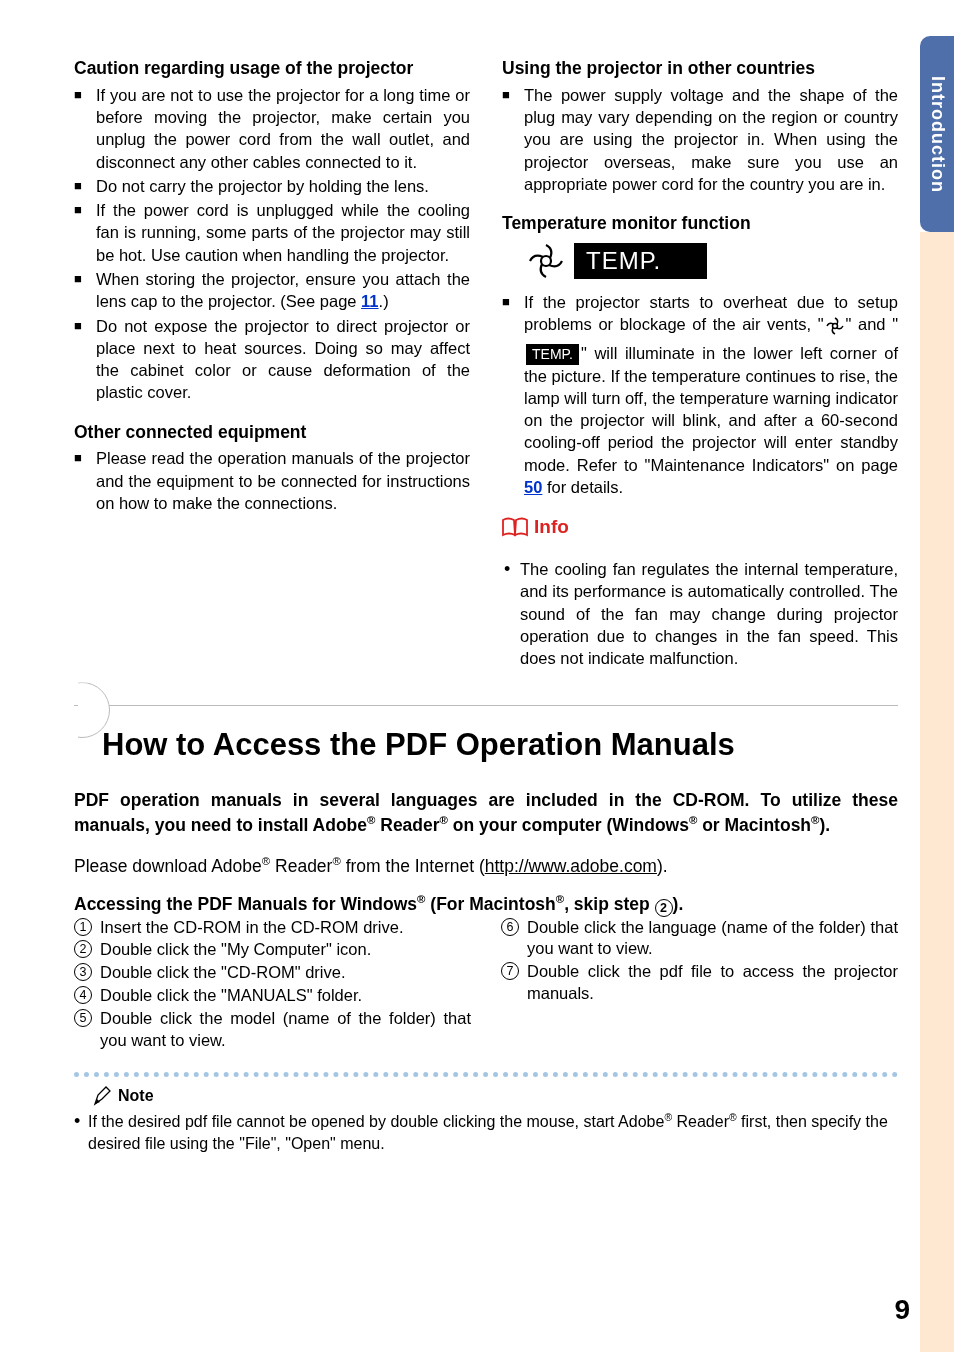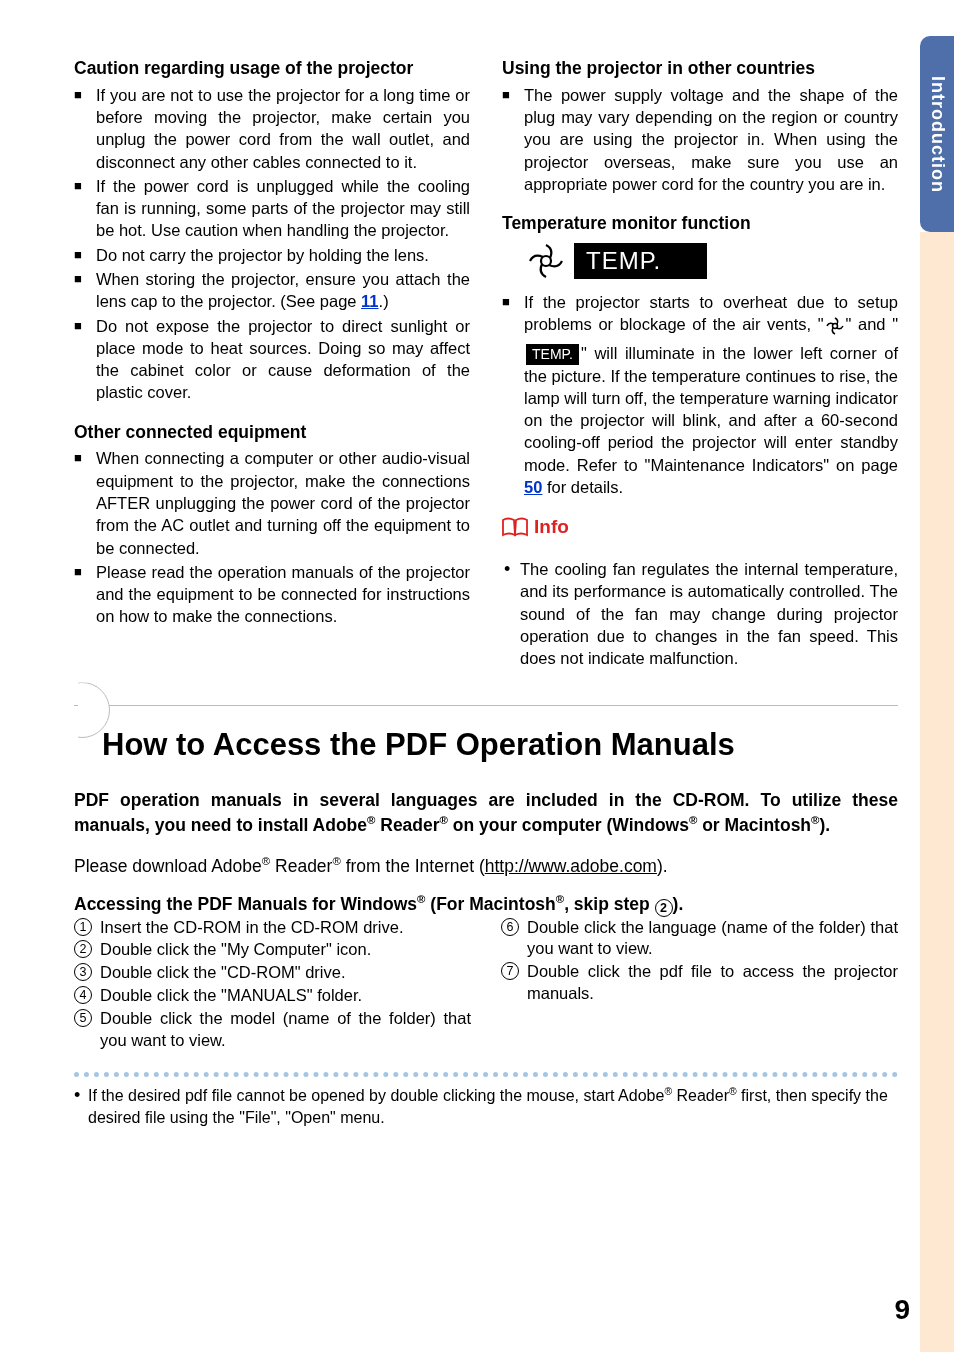--- a/index.html
+++ b/index.html
@@ -248,31 +248,30 @@
 <div class="side-strip"></div>
 
 <div class="page">
 
   <div class="two-col">
 
     <div class="col">
       <h3 class="subhead">Caution regarding usage of the projector</h3>
       <ul class="bullet-list">
         <li>If you are not to use the projector for a long time or before moving the projector, make certain you unplug the power cord from the wall outlet, and disconnect any other cables connected to it.</li>
+        <li>Do not carry the projector by holding the lens.</li>
         <li>If the power cord is unplugged while the cooling fan is running, some parts of the projector may still be hot. Use caution when handling the projector.</li>
-        <li>Do not carry the projector by holding the lens.</li>
         <li>
           <span>When storing the projector, ensure you attach the lens cap to the projector. (See page </span><span class="link-num">11</span><span>.)</span>
         </li>
-        <li>Do not expose the projector to direct sunlight or place mode to heat sources. Doing so may affect the cabinet color or cause deformation of the plastic cover.</li>
+        <li>Do not expose the projector to direct projector or place next to heat sources. Doing so may affect the cabinet color or cause deformation of the plastic cover.</li>
       </ul>
 
       <h3 class="subhead section-gap">Other connected equipment</h3>
       <ul class="bullet-list">
-        <li>When connecting a computer or other audio-visual equipment to the projector, make the connections AFTER unplugging the power cord of the projector from the AC outlet and turning off the equipment to be connected.</li>
         <li>Please read the operation manuals of the projector and the equipment to be connected for instructions on how to make the connections.</li>
       </ul>
     </div>
 
     <div class="col">
       <h3 class="subhead">Using the projector in other countries</h3>
       <ul class="bullet-list">
         <li>The power supply voltage and the shape of the plug may vary depending on the region or country you are using the projector in. When using the projector overseas, make sure you use an appropriate power cord for the country you are in.</li>
       </ul>
 
@@ -346,19 +345,26 @@
     <div class="scol">
       <ol class="step-list">
         <li><span class="circ-num">6</span><span>Double click the language (name of the folder) that you want to view.</span></li>
         <li><span class="circ-num">7</span><span>Double click the pdf file to access the projector manuals.</span></li>
       </ol>
     </div>
   </div>
 
   <hr class="dotted-rule">
 
+  <div class="note-head">
+    <svg width="22" height="22" viewBox="0 0 22 22">
+      <path d="M3 19 L6 10 L14 2 L18 6 L10 14 Z" fill="none" stroke="#000" stroke-width="1.3"></path>
+      <path d="M3 19 L5 14 L8 17 Z" fill="#000"></path>
+    </svg>
+    <span class="label">Note</span>
+  </div>
   <p class="note-body">
     <span>If the desired pdf file cannot be opened by double clicking the mouse, start Adobe</span><sup>®</sup><span> Reader</span><sup>®</sup><span> first, then specify the desired file using the "File", "Open" menu.</span>
   </p>
 
 </div>
 
 <div class="page-num">9</div>
 
 </body></html>

